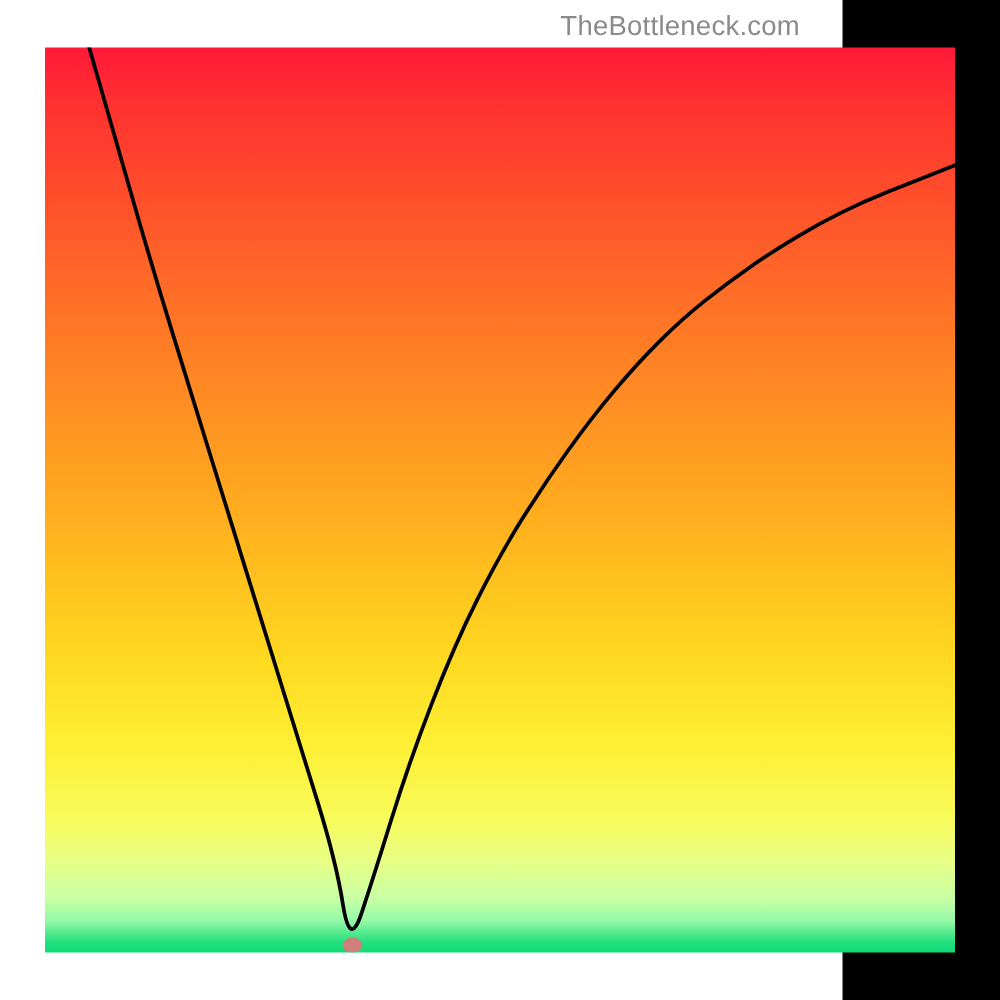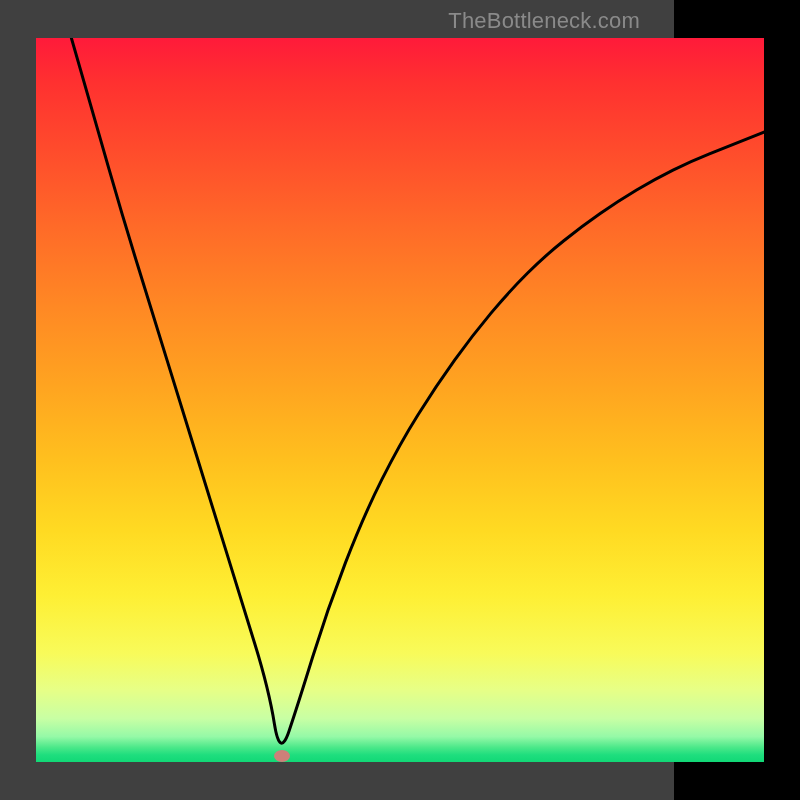--- a/index.html
+++ b/index.html
@@ -8,21 +8,21 @@
     width: 800px;
     height: 800px;
     background: #000;
     overflow: hidden;
     font-family: Arial, Helvetica, sans-serif;
   }
   .frame {
     position: relative;
     width: 674px;
     height: 800px;
-    background: #404040;
+    background: #ffffff;
   }
   .plot-area {
     position: absolute;
     left: 36px;
     top: 38px;
     width: 728px;
     height: 724px;
     
     background: linear-gradient(
       to bottom,

